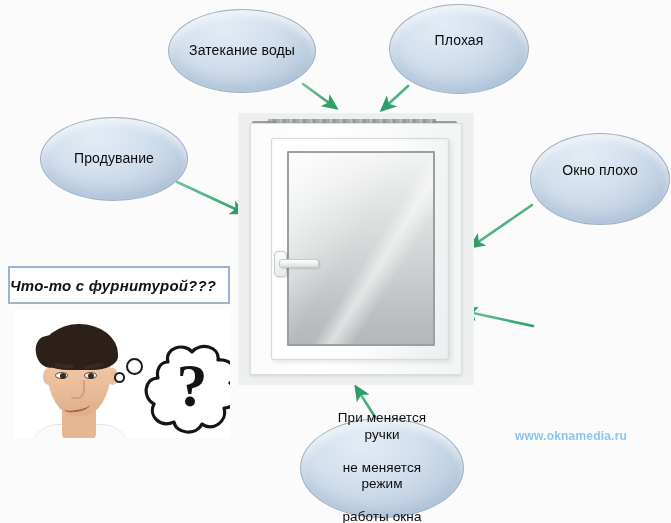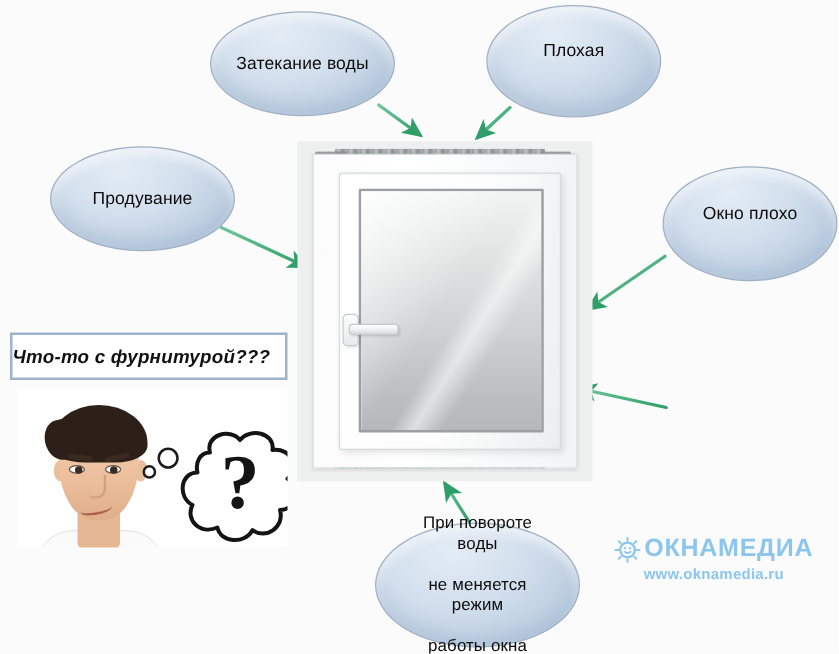--- a/index.html
+++ b/index.html
@@ -321,21 +321,21 @@
 
   <div class="bubble" id="bubble-close">
     <span>
       <span>Окно плохо</span><br>
     </span>
   </div>
 
 
   <div class="bubble" id="bubble-mode">
     <span>
-      <span>При повороте воды</span><br>
+      <span>При меняется ручки</span><br>
       <span>не меняется режим</span><br>
       <span>работы окна</span>
     </span>
   </div>
 
   <div id="photo-card">
     <div id="caption-box">
       <span>Что-то с фурнитурой???</span>
     </div>
 
@@ -363,35 +363,16 @@
           <path d="M30,22 C26,8 46,2 54,12 C62,2 82,6 80,20 C95,18 102,34 92,43
                    C104,50 100,68 86,68 C90,82 74,92 64,84 C58,96 38,94 36,82
                    C22,88 10,76 16,64 C4,58 6,38 20,38 C18,30 22,22 30,22 Z" fill="#ffffff" stroke="#141414" stroke-width="3.2" stroke-linejoin="round"></path>
           <text x="54" y="66" text-anchor="middle" font-family="&quot;Liberation Serif&quot;, serif" font-size="62" font-weight="bold" fill="#141414">?</text>
         </svg>
       </div>
     </div>
   </div>
 
   <div id="logo">
-    <div id="logo-row">
-      <svg width="22" height="22" viewBox="0 0 24 24">
-        <g stroke="#8cc6ef" stroke-width="1.7" stroke-linecap="round">
-          <line x1="12" y1="1.5" x2="12" y2="4"></line>
-          <line x1="12" y1="20" x2="12" y2="22.5"></line>
-          <line x1="1.5" y1="12" x2="4" y2="12"></line>
-          <line x1="20" y1="12" x2="22.5" y2="12"></line>
-          <line x1="4.4" y1="4.4" x2="6.2" y2="6.2"></line>
-          <line x1="17.8" y1="17.8" x2="19.6" y2="19.6"></line>
-          <line x1="4.4" y1="19.6" x2="6.2" y2="17.8"></line>
-          <line x1="17.8" y1="6.2" x2="19.6" y2="4.4"></line>
-        </g>
-        <circle cx="12" cy="12" r="6.4" fill="none" stroke="#8cc6ef" stroke-width="2"></circle>
-        <circle cx="9.8" cy="10.4" r="1" fill="#8cc6ef"></circle>
-        <circle cx="14.2" cy="10.4" r="1" fill="#8cc6ef"></circle>
-        <path d="M9.3,13.4 Q12,15.8 14.7,13.4" fill="none" stroke="#8cc6ef" stroke-width="1.6" stroke-linecap="round"></path>
-      </svg>
-      <div id="logo-word">ОКНАМЕДИА</div>
-    </div>
     <div id="logo-url">www.oknamedia.ru</div>
   </div>
 
 </div>
 
 </body></html>

